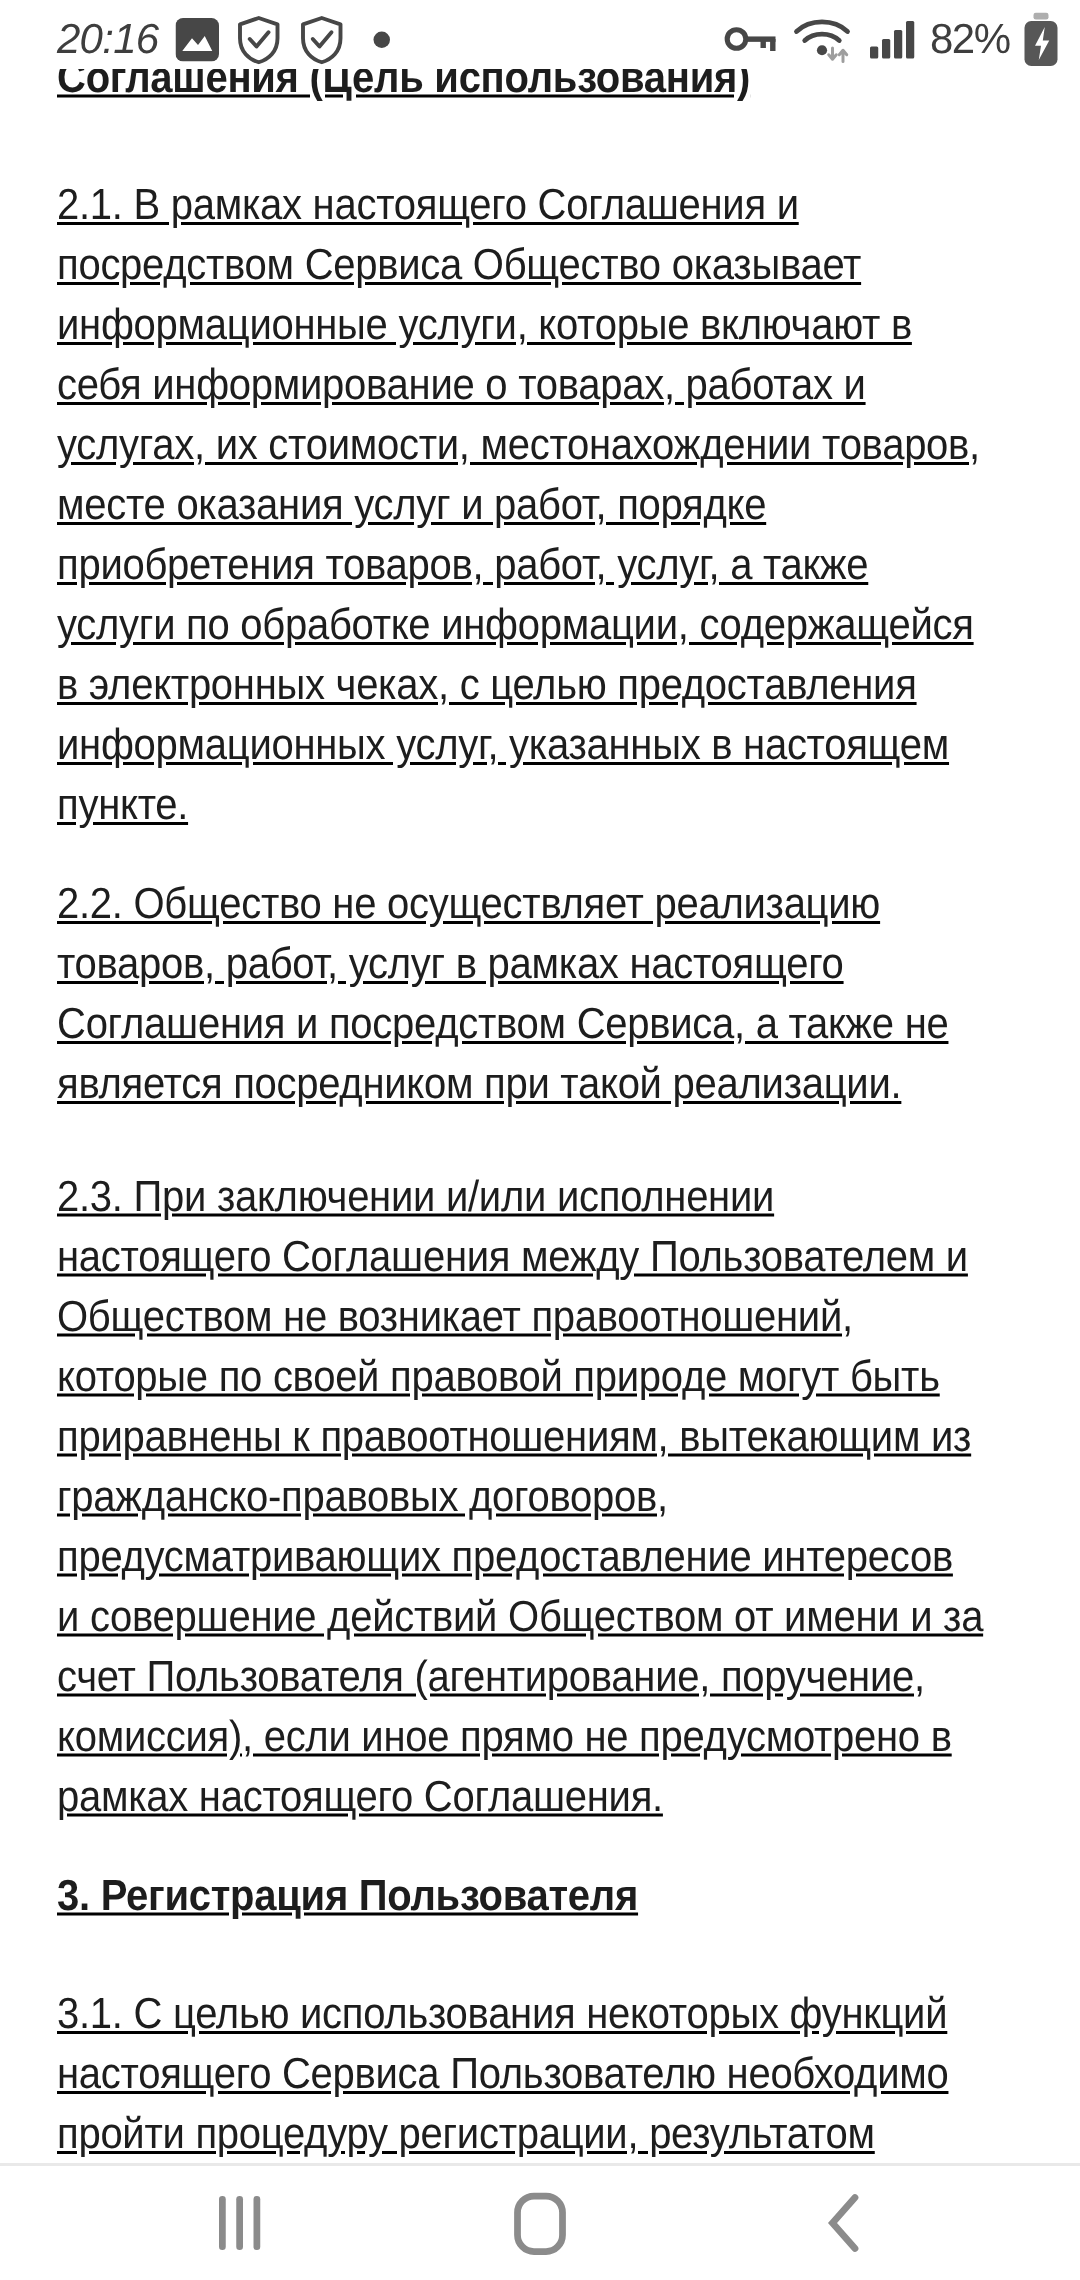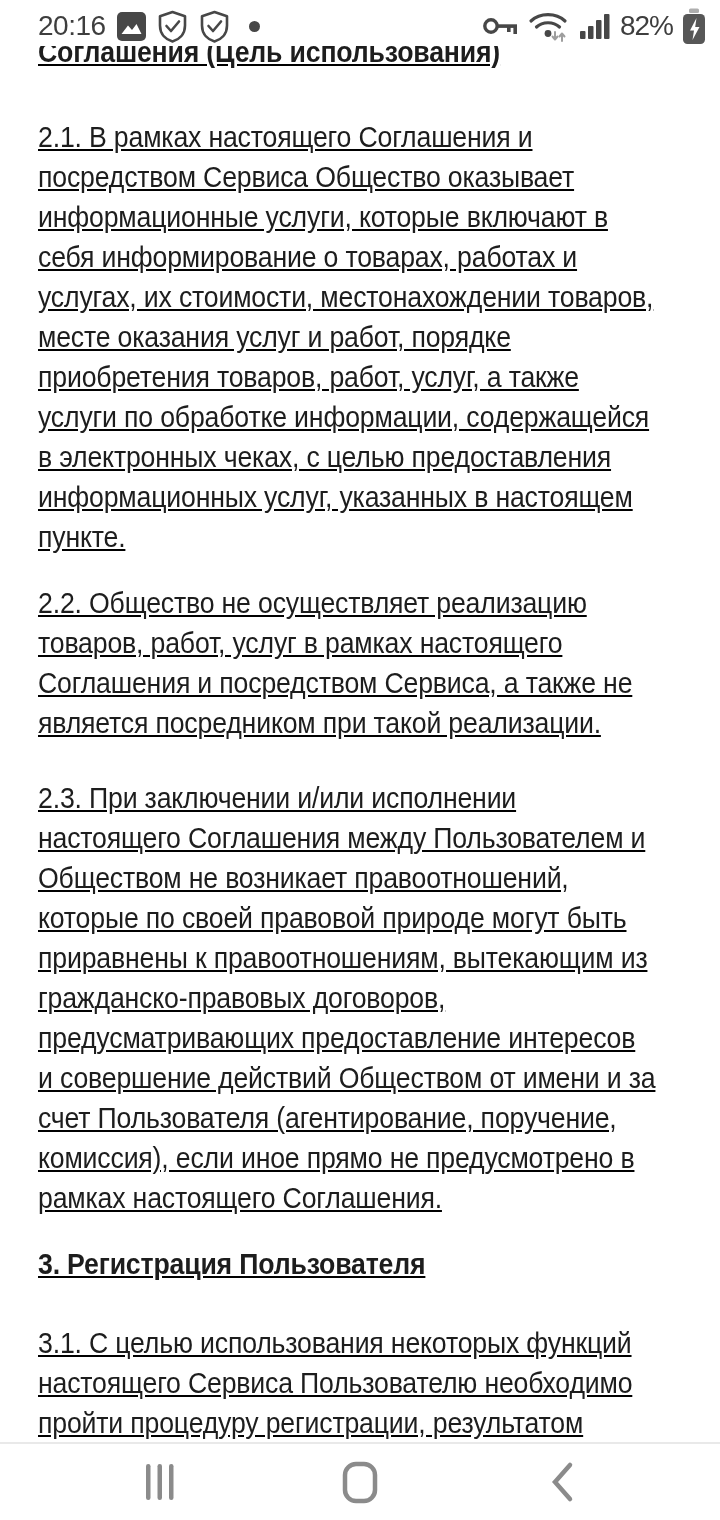--- a/index.html
+++ b/index.html
@@ -11,21 +11,21 @@
     font-family: "Liberation Sans", sans-serif;
   }
 
   
   .status-bar {
     position: absolute; top: 0; left: 0; right: 0; height: 46px;
     background: #ffffff; z-index: 20;
     display: flex; align-items: center;
     padding: 6px 14px 0 38px; box-sizing: border-box;
   }
-  .sb-left  { display: flex; align-items: center; gap: 11px; }
+  .sb-left  { display: flex; align-items: center; gap: 11px; font-style: italic; }
   .sb-right { margin-left: auto; display: flex; align-items: center; gap: 9px; }
   .sb-time  { font-size: 28px; color: #3e3e3e; letter-spacing: -0.5px; }
   .sb-pct   { font-size: 28px; color: #3e3e3e; letter-spacing: -1px; }
   .sb-dot   { width: 11px; height: 11px; border-radius: 50%; background: #474747; margin-left: 8px; }
   .sb-ic    { display: block; }
 
   
   .content {
     position: absolute; top: 46px; left: 38px; right: 0; bottom: 80px;
     z-index: 1; overflow: hidden; text-decoration: underline;

